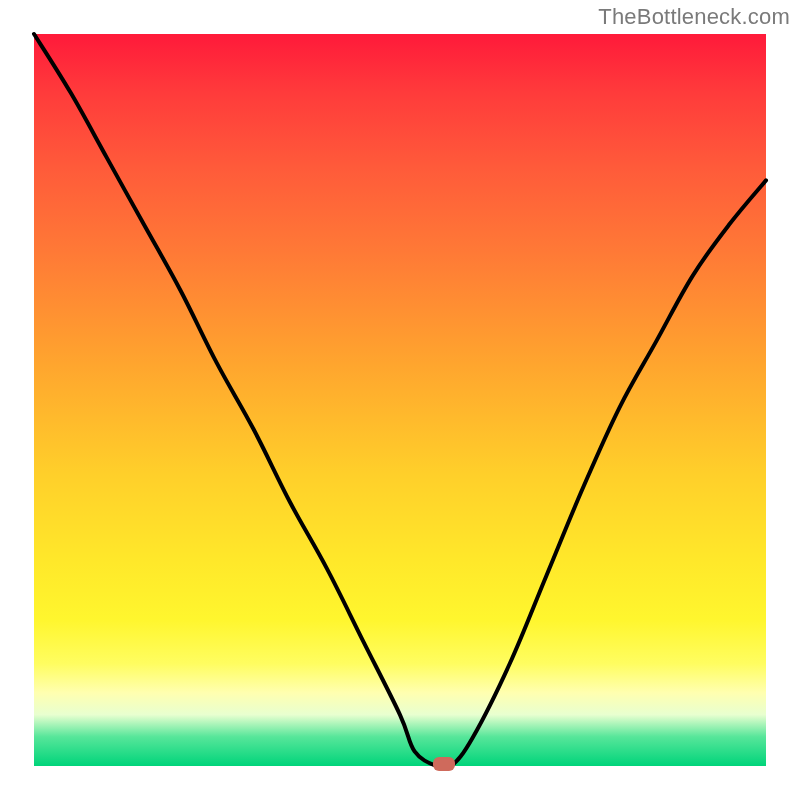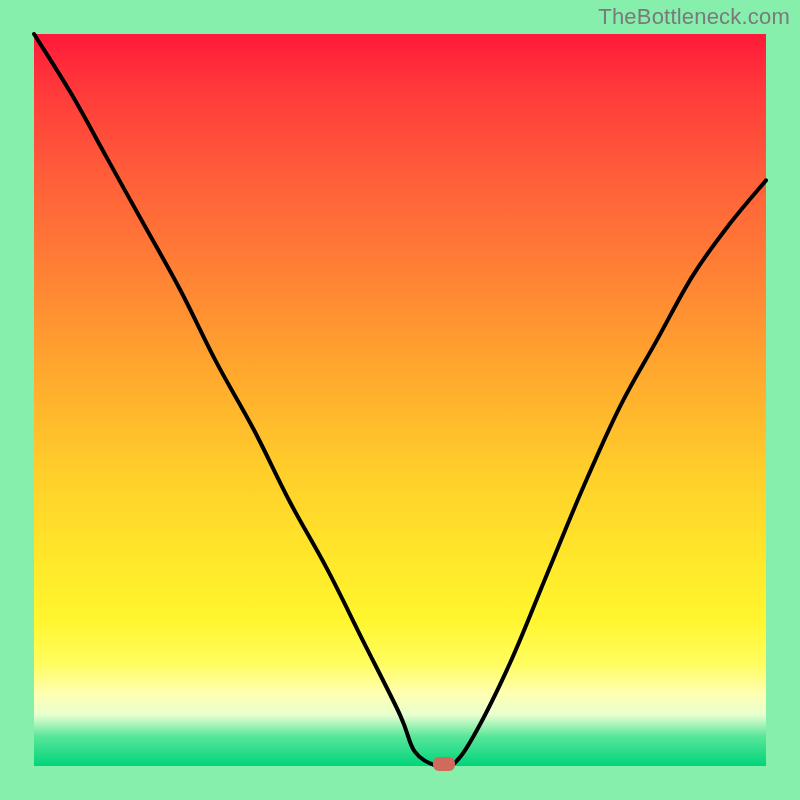--- a/index.html
+++ b/index.html
@@ -10,21 +10,21 @@
     background: #000;
     overflow: hidden;
     font-family: Arial, Helvetica, sans-serif;
   }
   .frame {
     position: absolute;
     top: 0;
     left: 0;
     width: 800px;
     height: 800px;
-    background: #86efac;
+    background: #ffffff;
   }
   .plot {
     position: absolute;
     top: 34px;
     left: 34px;
     width: 732px;
     height: 732px;
     background: linear-gradient(to bottom,
       #ff1a3a 0%,
       #ff3b3b 8%,

